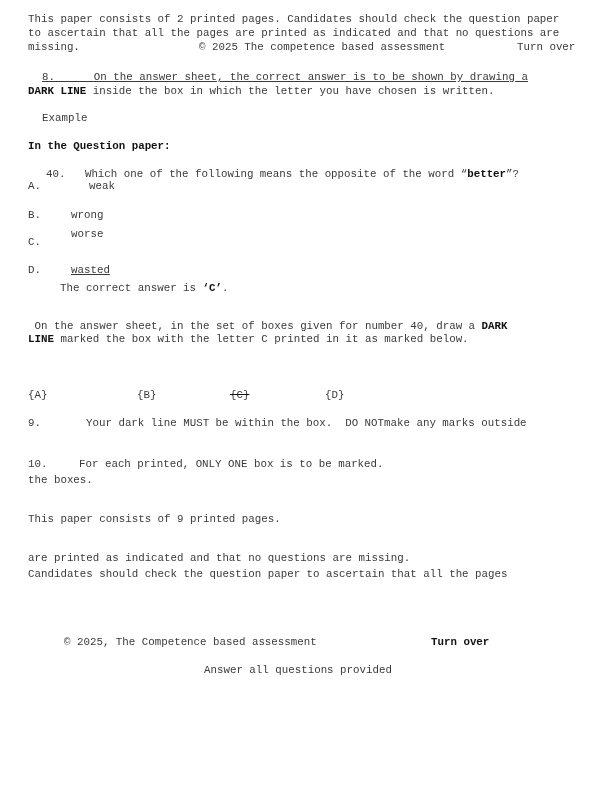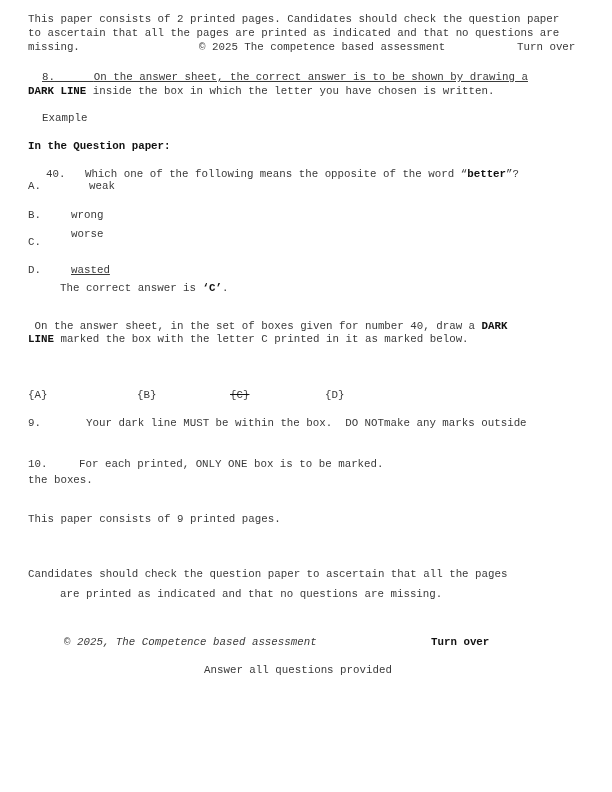--- a/index.html
+++ b/index.html
@@ -3,21 +3,21 @@
 <meta charset="utf-8">
 <style>
   html, body { margin: 0; padding: 0; background: #ffffff; }
   body {
     width: 612px; height: 792px; position: relative; overflow: hidden;
     font-family: "Liberation Mono", "DejaVu Sans Mono", monospace;
     font-size: 10.8px; color: #3a3a3a;
   }
   .line { position: absolute; left: 28px; white-space: pre; line-height: 13px; }
   .b { font-weight: bold; color: #111; }
-  .i { font-style: italic; }
+  .i { }
   .strike { text-decoration: line-through; text-decoration-color: #111; }
 </style>
 </head>
 <body>
 
 <div class="line" style="top:13px;">This paper consists of 2 printed pages. Candidates should check the question paper</div>
 <div class="line" style="top:27px;">to ascertain that all the pages are printed as indicated and that no questions are</div>
 <div class="line" style="top:41px;"><span>missing.</span></div>
 <div class="line" style="top:41px; left:199px;">© 2025 The competence based assessment</div>
 <div class="line" style="top:41px; left:517px;">Turn over</div>
@@ -52,16 +52,16 @@
 
 <div class="line" style="top:417px;">9.</div>
 <div class="line" style="top:417px; left:86px;">Your dark line MUST be within the box.  DO NOTmake any marks outside</div>
 <div class="line" style="top:430px;margin-top:44px;">the boxes.</div>
 
 <div class="line" style="top:458px;">10.</div>
 <div class="line" style="top:458px; left:79px;">For each printed, ONLY ONE box is to be marked.</div>
 
 <div class="line" style="top:513px;">This paper consists of 9 printed pages.</div>
 <div class="line" style="top:568px;">Candidates should check the question paper to ascertain that all the pages</div>
-<div class="line" style="top:588px;margin-left:32px;">are printed as indicated and that no questions are missing.</div>
+<div class="line" style="top:552px;">are printed as indicated and that no questions are missing.</div>
 <div class="line i" style="top:636px; left:64px;">© 2025, The Competence based assessment</div>
 <div class="line b" style="top:636px; left:431px;">Turn over</div>
 <div class="line" style="top:664px; left:204px;">Answer all questions provided</div>
 
 </body></html>

